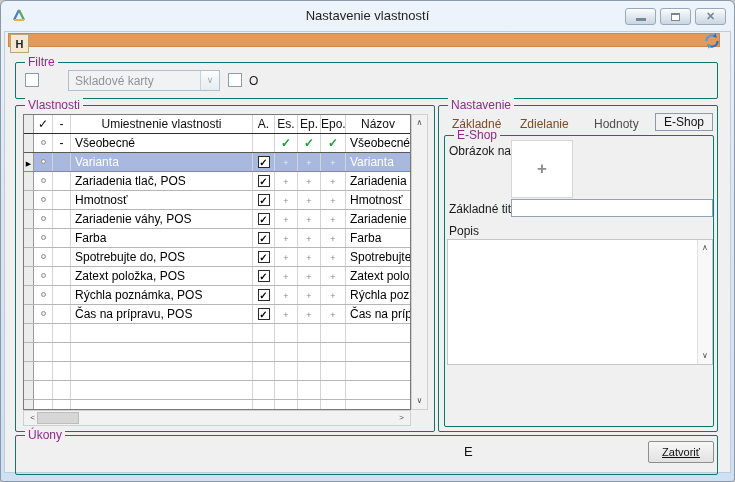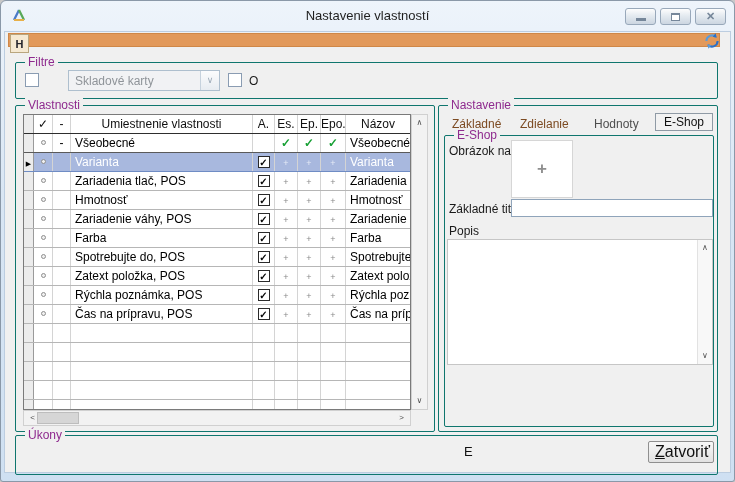--- a/index.html
+++ b/index.html
@@ -98,21 +98,21 @@
     background:#fff;font-size:12px;padding:0 3px;font-family:"Liberation Sans",sans-serif;}
   .lbl-popis{left:4px;top:88px;}
   .popisbox{position:absolute;left:2px;top:103px;width:266px;height:126px;background:#fff;border:1px solid #c6c6c6;}
   .pscroll{position:absolute;right:0;top:0;bottom:0;width:15px;background:#f8f8f8;border-left:1px solid #e2e2e2;}
   .pscroll .sarrow{width:14px;}
   
   .ukony{left:10px;top:403px;width:703px;height:40px;}
   .e-text{position:absolute;left:448px;top:8px;font-size:13px;color:#111;}
   .zatvorit{position:absolute;left:632px;top:5px;width:66px;height:22px;
     background:linear-gradient(#f7f7f7,#e2e2e2);border:1px solid #8f8f8f;border-radius:2px;
-    font-size:16px;color:#111;font-family:"Liberation Sans",sans-serif;}
+    font-size:11px;color:#111;font-family:"Liberation Sans",sans-serif;text-decoration:underline;}
   .zatvorit u{text-decoration:underline;}
 </style>
 </head>
 <body>
 
 <div class="window">
   <div class="titlebar">
     <svg class="appicon" viewBox="0 0 16 15">
       <path d="M8 2 L3 12" stroke="#4a7ac8" stroke-width="2.2" fill="none"></path>
       <path d="M8 2 L13 12" stroke="#58a858" stroke-width="2.2" fill="none"></path>

